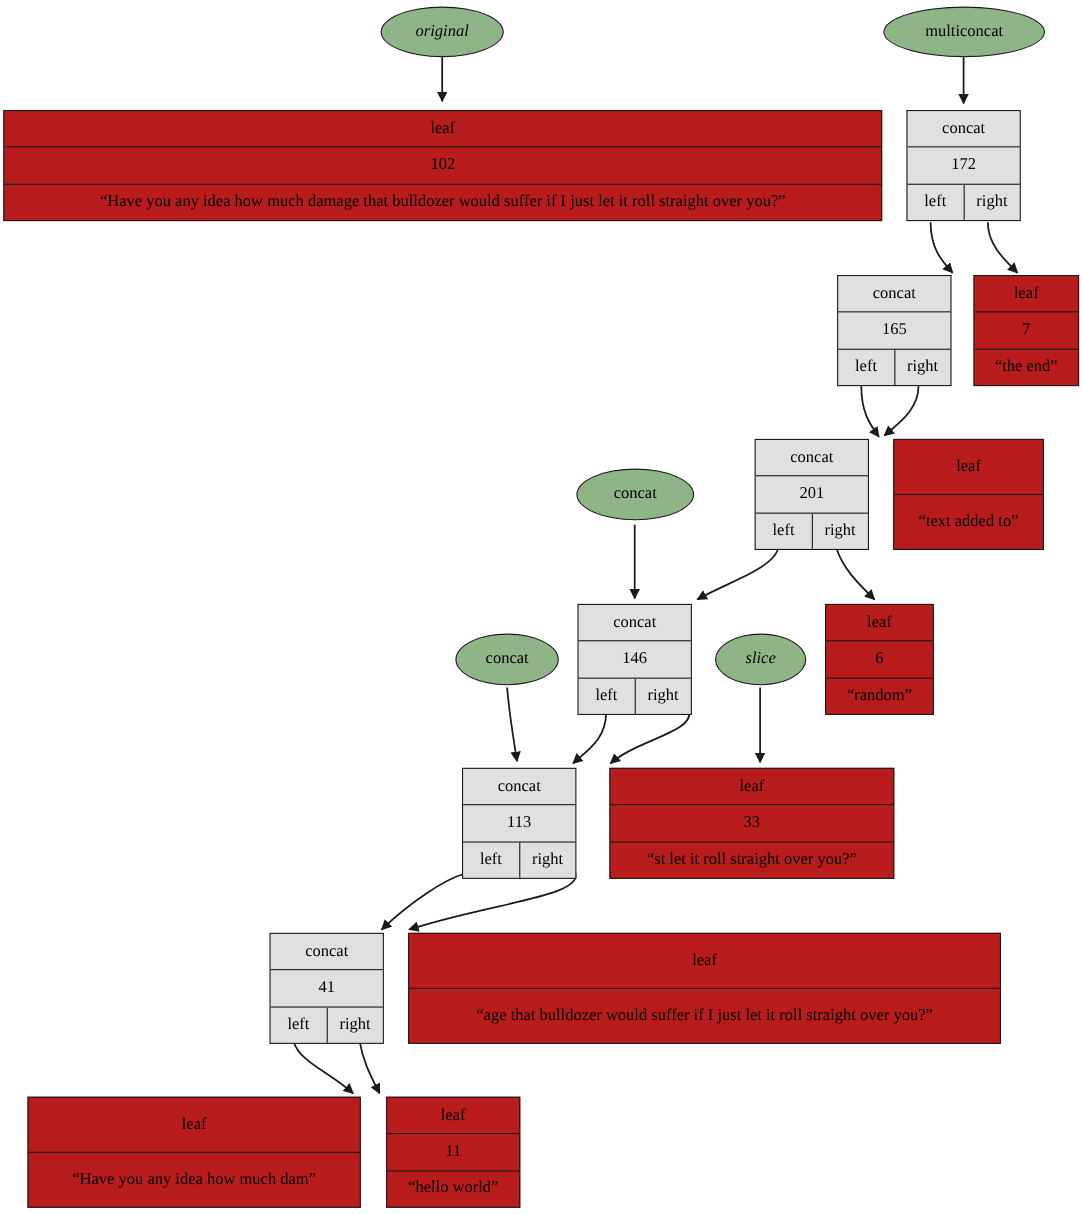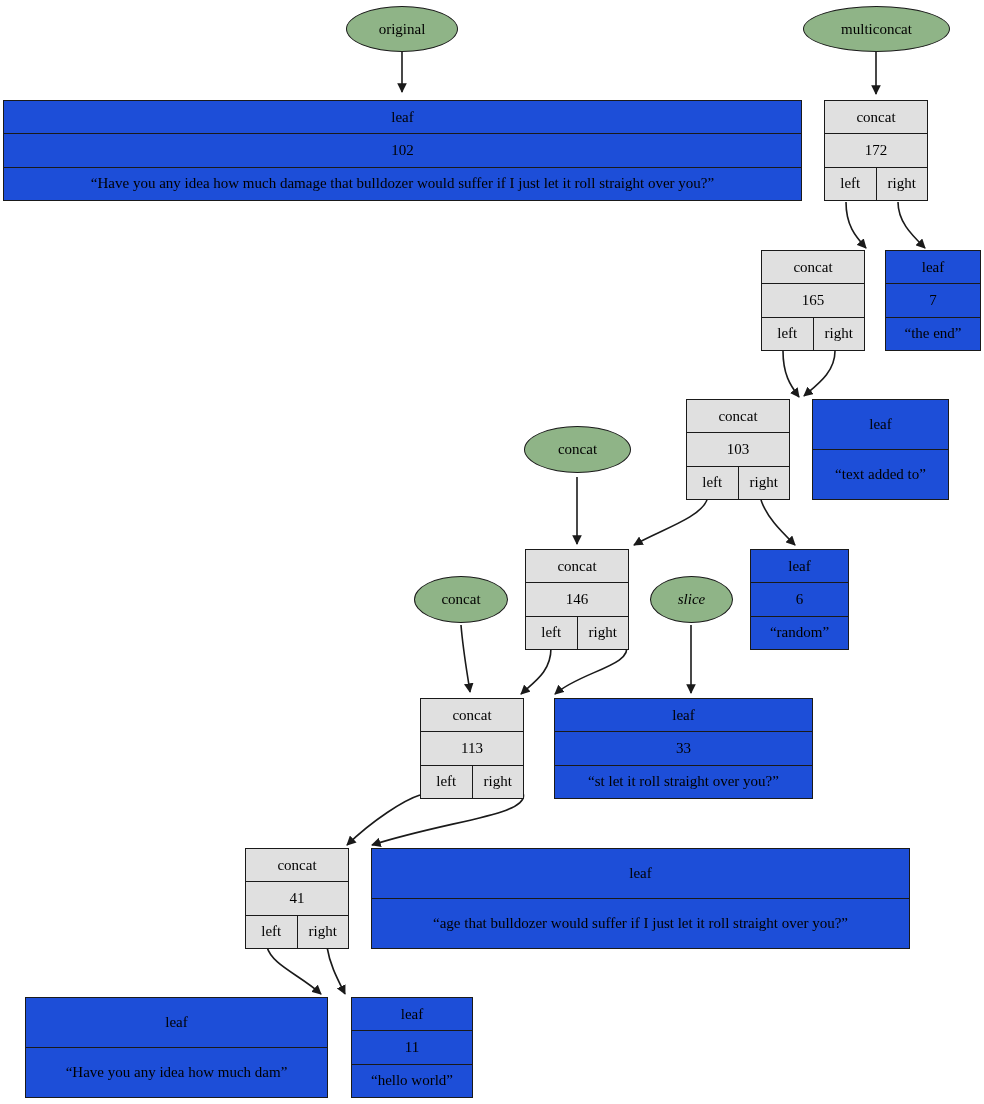--- a/index.html
+++ b/index.html
@@ -9,21 +9,21 @@
     color:#000;
   }
   #canvas{position:absolute;left:0;top:0;width:984px;height:1104px;}
   #edges{position:absolute;left:0;top:0;width:984px;height:1104px;pointer-events:none;}
 
   
   .record{
     position:absolute;
     box-sizing:border-box;
     border:1px solid #1a1a1a;
-    background:#1d4ed8;
+    background:#b91c1c;
     display:flex;flex-direction:column;
     font-size:15px;line-height:1;
   }
   .record.op{background:#e0e0e0;}
   .rrow{
     flex:1 1 0;
     display:flex;
     align-items:center;
     justify-content:center;
     border-bottom:1px solid #1a1a1a;
@@ -96,21 +96,21 @@
       <path d="M420,795 C404,800 373,820 347,845"></path>
 
       <path d="M523,793 C531,815 450,820 372,845"></path>
 
       <path d="M267,947 C272,965 300,975 321,994"></path>
 
       <path d="M327,947 C330,965 337,978 345,994"></path>
     </g>
   </svg>
 
-  <div class="ell" style="left:346px;top:6px;width:112px;height:46px;">
+  <div class="ell" style="left:346px;top:6px;width:112px;height:46px;font-style:italic;">
     <span>original</span>
   </div>
 
   <div class="ell" style="left:803px;top:6px;width:147px;height:46px;">
     <span>multiconcat</span>
   </div>
 
   <div class="ell" style="left:524px;top:426px;width:107px;height:47px;">
     <span>concat</span>
   </div>
@@ -153,21 +153,21 @@
     </div>
   </div>
 
   <div class="record" style="left:812px;top:399px;width:137px;height:101px;">
     <div class="rrow">leaf</div>
     <div class="rrow">“text added to”</div>
   </div>
 
   <div class="record op" style="left:686px;top:399px;width:104px;height:101px;">
     <div class="rrow">concat</div>
-    <div class="rrow">103</div>
+    <div class="rrow">201</div>
     <div class="rrow split">
       <div class="cell lsep">left</div>
       <div class="cell">right</div>
     </div>
   </div>
 
   <div class="record" style="left:750px;top:549px;width:99px;height:101px;">
     <div class="rrow">leaf</div>
     <div class="rrow">6</div>
     <div class="rrow">“random”</div>

